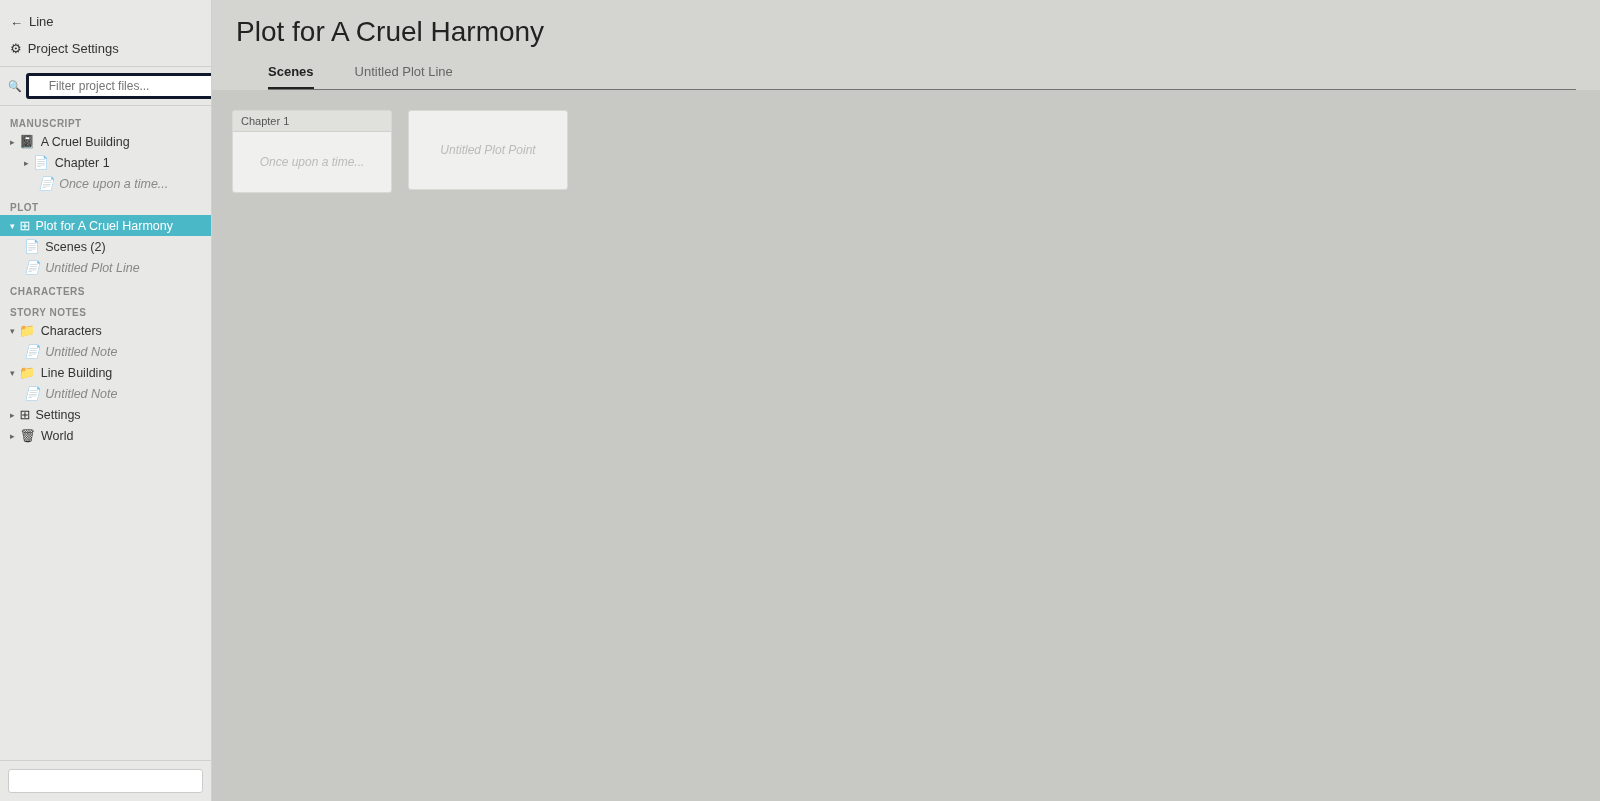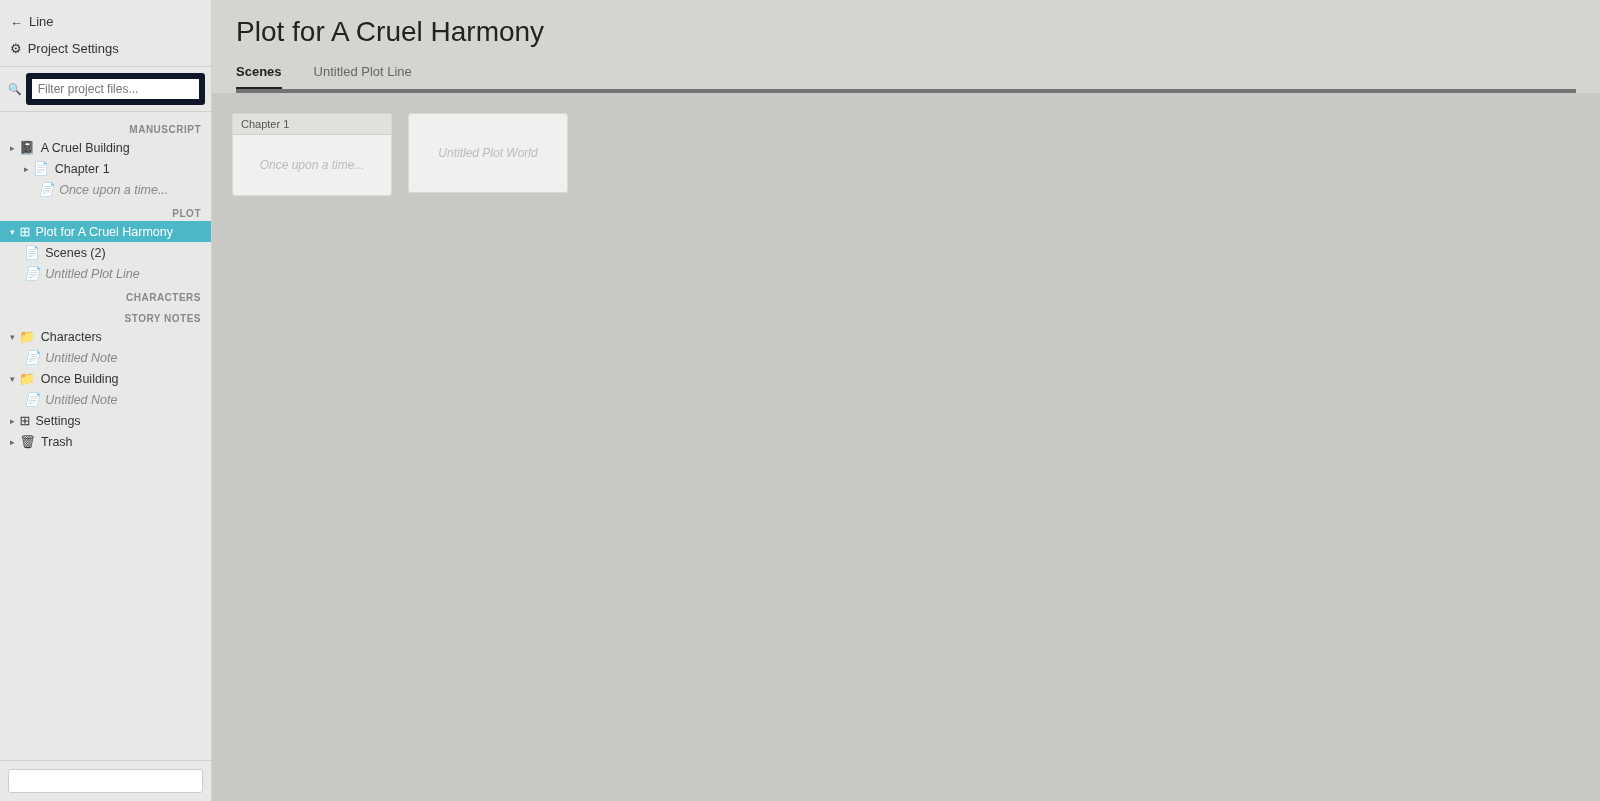--- a/index.html
+++ b/index.html
@@ -46,43 +46,42 @@
     .sidebar-filter-row {
       display: flex;
       align-items: center;
       padding: 6px 8px;
       gap: 4px;
       border-bottom: 1px solid #d0d0ce;
     }
 
     .sidebar-filter-input {
       flex: 1;
-      border: 6px solid #0f172a;
+      border: 3px solid #0f172a;
       border-radius: 3px;
-      padding: 3px 6px;
+      padding: 3px 20px;
       font-size: 12px;
       background: #fff;
       color: #555;
       outline: none;
     }
 
     .sidebar-add-btn {
       background: none;
       border: none;
       font-size: 16px;
       cursor: pointer;
       color: #555;
       padding: 0 2px;
     }
 
     .sidebar-nav {
       flex: 1;
       padding: 4px 0;
       overflow-y: auto;
-      text-align: right;
     }
 
     .nav-section-label {
       font-size: 10px;
       font-weight: 700;
       color: #888;
       letter-spacing: 0.05em;
       padding: 8px 10px 2px 10px;
       text-transform: uppercase;
     }
@@ -145,22 +144,23 @@
 
     .main-title {
       font-size: 28px;
       font-weight: 300;
       color: #222;
       margin-bottom: 12px;
     }
 
     .main-tabs {
       display: flex;
-      gap: 32px;
-      border-bottom: 4px solid #737373;
+      gap: 41px;
+      border-bottom: 1px solid #737373;
+      margin-left: 32px;
     }
 
     .main-tab {
       font-size: 13px;
       padding: 4px 0 8px 0;
       cursor: pointer;
       color: #666;
       border-bottom: 2px solid transparent;
     }
 
@@ -299,39 +299,39 @@
     </div>
     <div class="nav-item italic">
       <span class="indent1" style="display:flex;align-items:center;gap:5px;">
         <span class="icon-sm">📄</span>
         <span>Untitled Note</span>
       </span>
     </div>
     <div class="nav-item">
       <span class="chevron">▾</span>
       <span class="icon-sm">📁</span>
-      <span>Once Building</span>
+      <span>Line Building</span>
     </div>
     <div class="nav-item italic">
       <span class="indent1" style="display:flex;align-items:center;gap:5px;">
         <span class="icon-sm">📄</span>
         <span>Untitled Note</span>
       </span>
     </div>
 
     <div class="nav-item">
       <span class="chevron">▸</span>
       <span class="icon-sm">⊞</span>
       <span>Settings</span>
     </div>
 
     <div class="nav-item">
       <span class="chevron">▸</span>
       <span class="icon-sm">🗑</span>
-      <span>Trash</span>
+      <span>World</span>
     </div>
   </div>
 
   <div class="sidebar-bottom">
     <input class="sidebar-bottom-input" type="text" placeholder="" style="">
   </div>
 </div>
 
 <div id="main">
   <div class="main-header">
@@ -343,16 +343,16 @@
   </div>
 
   <div class="main-body">
 
     <div class="plot-card">
       <div class="plot-card-header">Chapter 1</div>
       <div class="plot-card-body">Once upon a time...</div>
     </div>
 
     <div class="plot-card-empty">
-      <span>Untitled Plot World</span>
+      <span>Untitled Plot Point</span>
     </div>
   </div>
 </div>
 
 </body></html>

